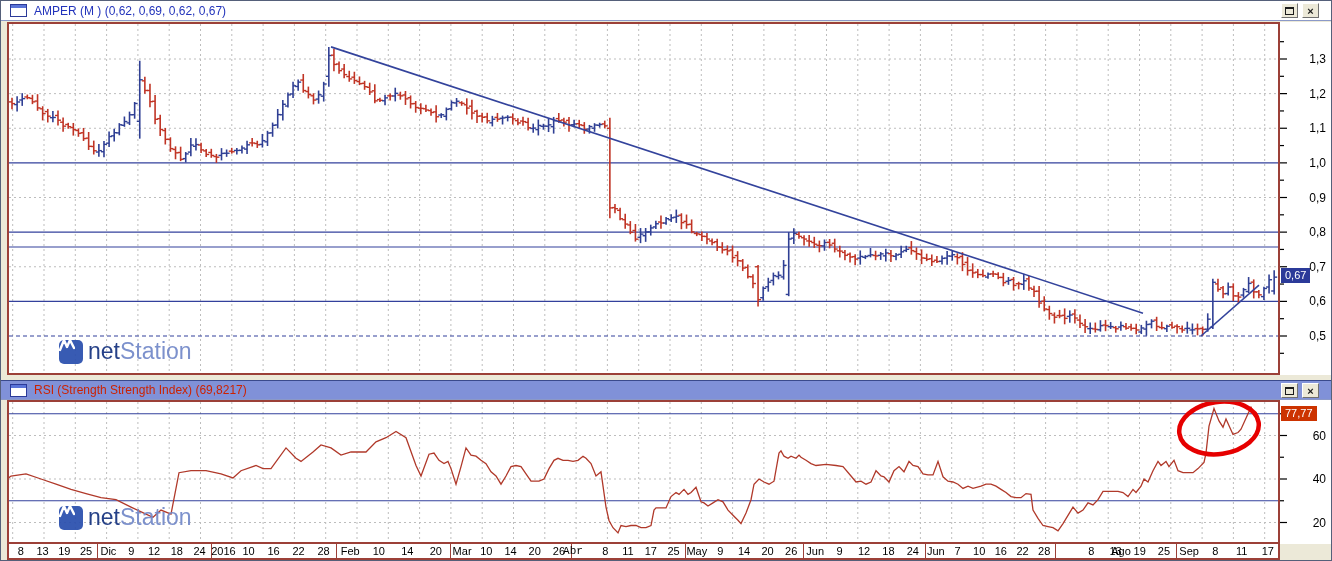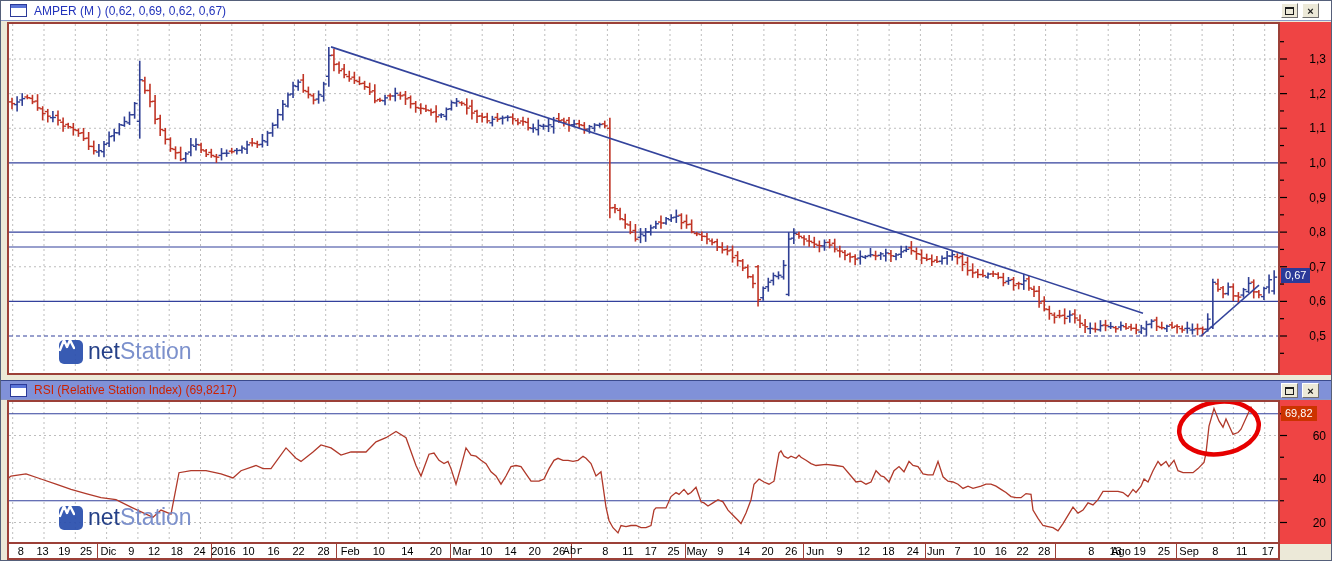--- a/index.html
+++ b/index.html
@@ -14,21 +14,21 @@
   .tb-title{font-size:12px;padding-left:7px;white-space:nowrap}
   .winbtns{position:absolute;right:12px;top:2px;display:flex;gap:4px}
   .wbtn{width:17px;height:15px;background:#ece9d8;border-top:1px solid #fff;border-left:1px solid #fff;
     border-right:1.5px solid #707070;border-bottom:1.5px solid #707070;display:flex;align-items:center;justify-content:center;cursor:default}
   .glyph-restore{width:9px;height:8px;border:1px solid #1a1a1a;border-top:2.5px solid #1a1a1a}
   .glyph-close{font-size:11px;font-weight:bold;color:#1a1a1a;line-height:10px}
   .plot{position:absolute;left:6px;background:#fff;border:2px solid #9c4038}
   #plot-price{top:21px;width:1273px;height:353px}
   #plot-rsi{top:399px;width:1273px;height:144px}
   .plot svg{position:absolute;left:0;top:0}
-  .ypane{position:absolute;left:1279px;width:53px;background:#ef4444}
+  .ypane{position:absolute;left:1279px;width:53px;background:#ffffff}
   #ypane-price{top:21px;height:353px}
   #ypane-rsi{top:399px;height:144px}
   .tag{position:absolute;left:1280px;color:#fff;font-size:11px;line-height:15px;height:15px;
     text-align:center;padding:0 4px;white-space:nowrap}
   #tag-price{top:267px}
   #tag-rsi{top:405px}
   #xaxis{position:absolute;left:6px;top:543px;width:1273px;height:16px;background:#fff;
     border-bottom:2px solid #9c4038;border-left:2px solid #9c4038;border-right:2px solid #9c4038;
     font-size:11px;color:#000;overflow:hidden}
   .xlabel{position:absolute;top:1px;width:46px;margin-left:-23px;text-align:center;line-height:12px}
@@ -900,21 +900,21 @@
         <line x1="0" y1="296.6875" x2="4" y2="296.6875" stroke="#000000" stroke-width="1.2"></line>
         <line x1="0" y1="314" x2="7" y2="314" stroke="#000000" stroke-width="1.2"></line>
         <text x="46" y="318" text-anchor="end" font-size="12" fill="#000000" font-family="Liberation Sans, sans-serif">0,5</text>
         <line x1="0" y1="331.31250000000006" x2="4" y2="331.31250000000006" stroke="#000000" stroke-width="1.2"></line>
       </svg>
   </div>
   <div class="tag" id="tag-price" style="background: rgb(43, 58, 153);">0,67</div>
 
   <div class="titlebar" id="tb-rsi" style="background: rgb(128, 145, 216);">
     <div class="win-icon"></div>
-    <span class="tb-title" id="title-rsi" style="color: rgb(204, 34, 0);">RSI (Relative Station Index) (69,8217)</span>
+    <span class="tb-title" id="title-rsi" style="color: rgb(204, 34, 0);">RSI (Strength Strength Index) (69,8217)</span>
     <div class="winbtns">
       <div class="wbtn">
           <span class="glyph-restore"></span>
         </div>
       <div class="wbtn">
           <span class="glyph-close">×</span>
         </div>
     </div>
   </div>
 
@@ -985,21 +985,21 @@
         <line x1="0" y1="35.5" x2="7" y2="35.5" stroke="#000000" stroke-width="1.2"></line>
         <text x="46" y="39.5" text-anchor="end" font-size="12" fill="#000000" font-family="Liberation Sans, sans-serif">60</text>
         <line x1="0" y1="57.25" x2="4" y2="57.25" stroke="#000000" stroke-width="1.2"></line>
         <line x1="0" y1="79" x2="7" y2="79" stroke="#000000" stroke-width="1.2"></line>
         <text x="46" y="83" text-anchor="end" font-size="12" fill="#000000" font-family="Liberation Sans, sans-serif">40</text>
         <line x1="0" y1="100.75" x2="4" y2="100.75" stroke="#000000" stroke-width="1.2"></line>
         <line x1="0" y1="122.5" x2="7" y2="122.5" stroke="#000000" stroke-width="1.2"></line>
         <text x="46" y="126.5" text-anchor="end" font-size="12" fill="#000000" font-family="Liberation Sans, sans-serif">20</text>
       </svg>
   </div>
-  <div class="tag" id="tag-rsi" style="background: rgb(204, 51, 0);">69,82</div>
+  <div class="tag" id="tag-rsi" style="background: rgb(204, 51, 0);">77,77</div>
 
   <div id="xaxis">
       <span class="xlabel" style="left: 11.875px;">8</span>
       <span class="xlabel" style="left: 33.625px;">13</span>
       <span class="xlabel" style="left: 55.375px;">19</span>
       <span class="xlabel" style="left: 77.125px;">25</span>
       <div class="xsep" style="left: 88px;"></div>
       <span class="xlabel" style="left: 99.4px;">Dic</span>
       <span class="xlabel" style="left: 122.2px;">9</span>
       <span class="xlabel" style="left: 145px;">12</span>

